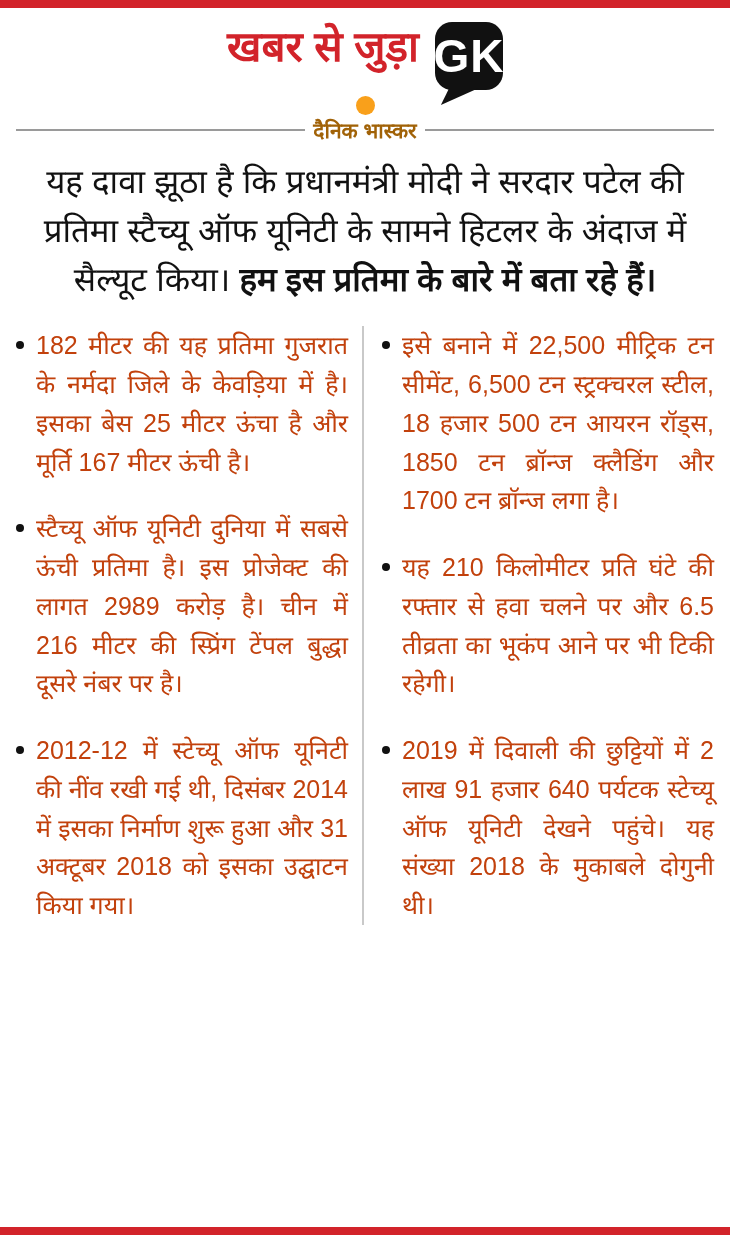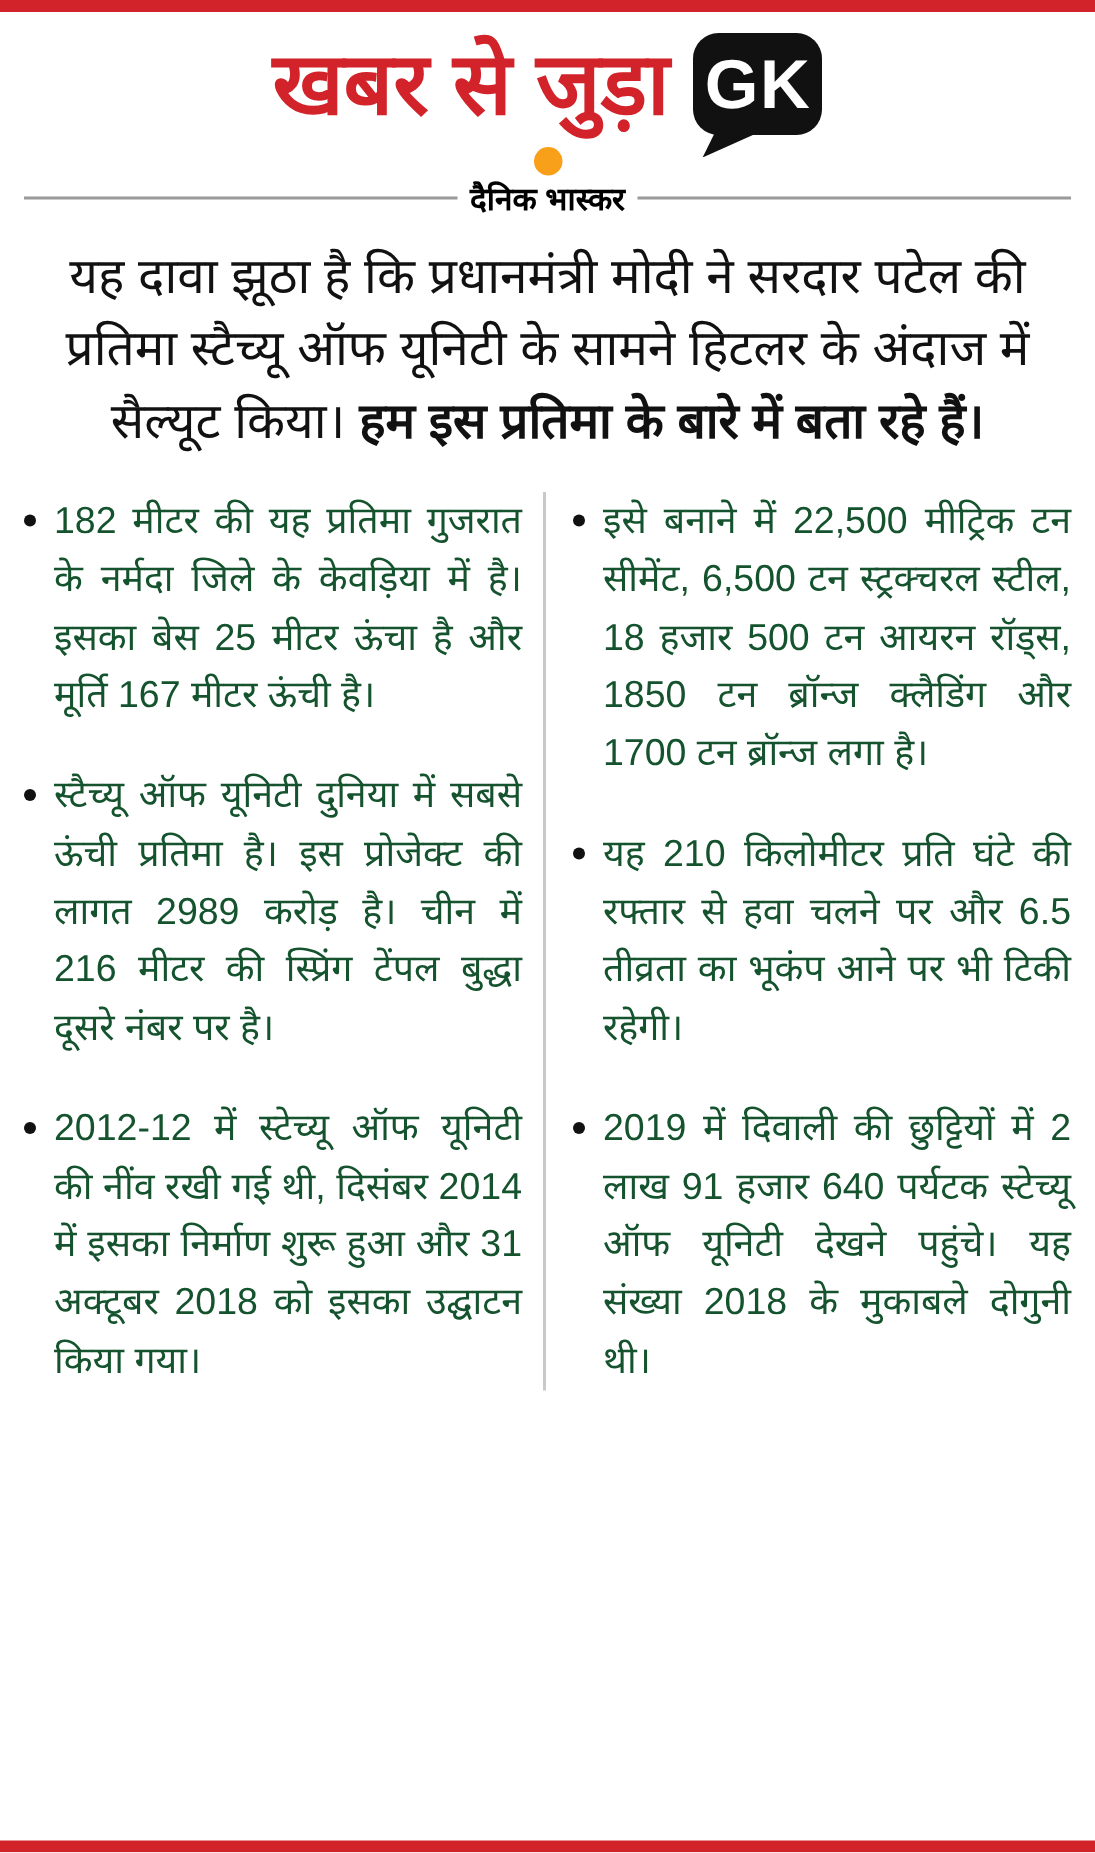--- a/index.html
+++ b/index.html
@@ -12,59 +12,59 @@
   }
   .page { position: relative; width: 730px; height: 1235px; overflow: hidden; background: #fff; }
 
   .top-bar { position: absolute; top: 0; left: 0; width: 100%; height: 8px; background: #d2232a; }
   .bottom-bar { position: absolute; bottom: 0; left: 0; width: 100%; height: 8px; background: #d2232a; }
 
   .header { padding-top: 20px; }
   .title-row { display: flex; justify-content: center; align-items: flex-start; gap: 16px; }
   .page-title {
     margin: 0; padding-top: 2px;
-    font-size: 58px; font-weight: bold; line-height: 1.2;
+    font-size: 42px; font-weight: bold; line-height: 1.2;
     color: #d2232a; white-space: nowrap;
   }
   .gk-badge {
     position: relative; margin-top: 2px;
-    width: 86px; height: 68px;
+    width: 68px; height: 68px;
     background: #111111; border-radius: 17px;
     display: flex; align-items: center; justify-content: center;
   }
   .gk-label { color: #ffffff; font-size: 46px; font-weight: bold; letter-spacing: 1px; }
   .gk-tail {
     position: absolute; left: 6px; bottom: -15px;
     width: 38px; height: 17px; background: #111111;
     clip-path: polygon(0 100%, 22% 0, 100% 0);
   }
 
   .brand { margin-top: 6px; padding: 0 16px; }
   .brand-dot { display: block; margin: 0 auto 1px auto; width: 19px; height: 19px; border-radius: 50%; background: #f9a01b; }
   .brand-row { display: flex; align-items: center; gap: 8px; }
   .brand-rule { flex: 1 1 auto; height: 2px; background: #9a9a9a; }
-  .brand-name { flex: 0 0 auto; font-size: 21px; font-weight: bold; white-space: nowrap; color: #000000; }
+  .brand-name { flex: 0 0 auto; font-size: 21px; font-weight: bold; white-space: nowrap; color: #a16207; }
 
   .intro {
     margin: 14px 0 0 0; padding: 0 22px;
     text-align: center;
     font-size: 33px; line-height: 1.48; color: #111;
   }
   .intro strong { font-weight: bold; text-align: right; }
 
   .columns { display: flex; align-items: stretch; padding: 22px 16px 0 16px; }
   .col { flex: 1 1 0; }
   .col-left { padding-right: 14px; }
   .col-right { padding-left: 18px; }
   .col-divider { flex: 0 0 2px; width: 2px; background: #c9c9c9; }
 
   .bullet-item { display: flex; gap: 12px; margin-bottom: 28px; }
   .bullet-item:last-child { margin-bottom: 0; }
   .bullet-dot { flex: 0 0 auto; width: 8px; height: 8px; border-radius: 50%; background: #111; margin-top: 15px; }
-  .bullet-text { font-size: 25px; line-height: 1.55; text-align: justify; color: #14532d; }
+  .bullet-text { font-size: 25px; line-height: 1.55; text-align: justify; color: #c2410c; }
 </style>
 </head>
 <body>
 
 <div class="page">
   <div class="top-bar"></div>
 
   <div class="header">
     <div class="title-row">
       <h1 class="page-title">खबर से जुड़ा</h1>

